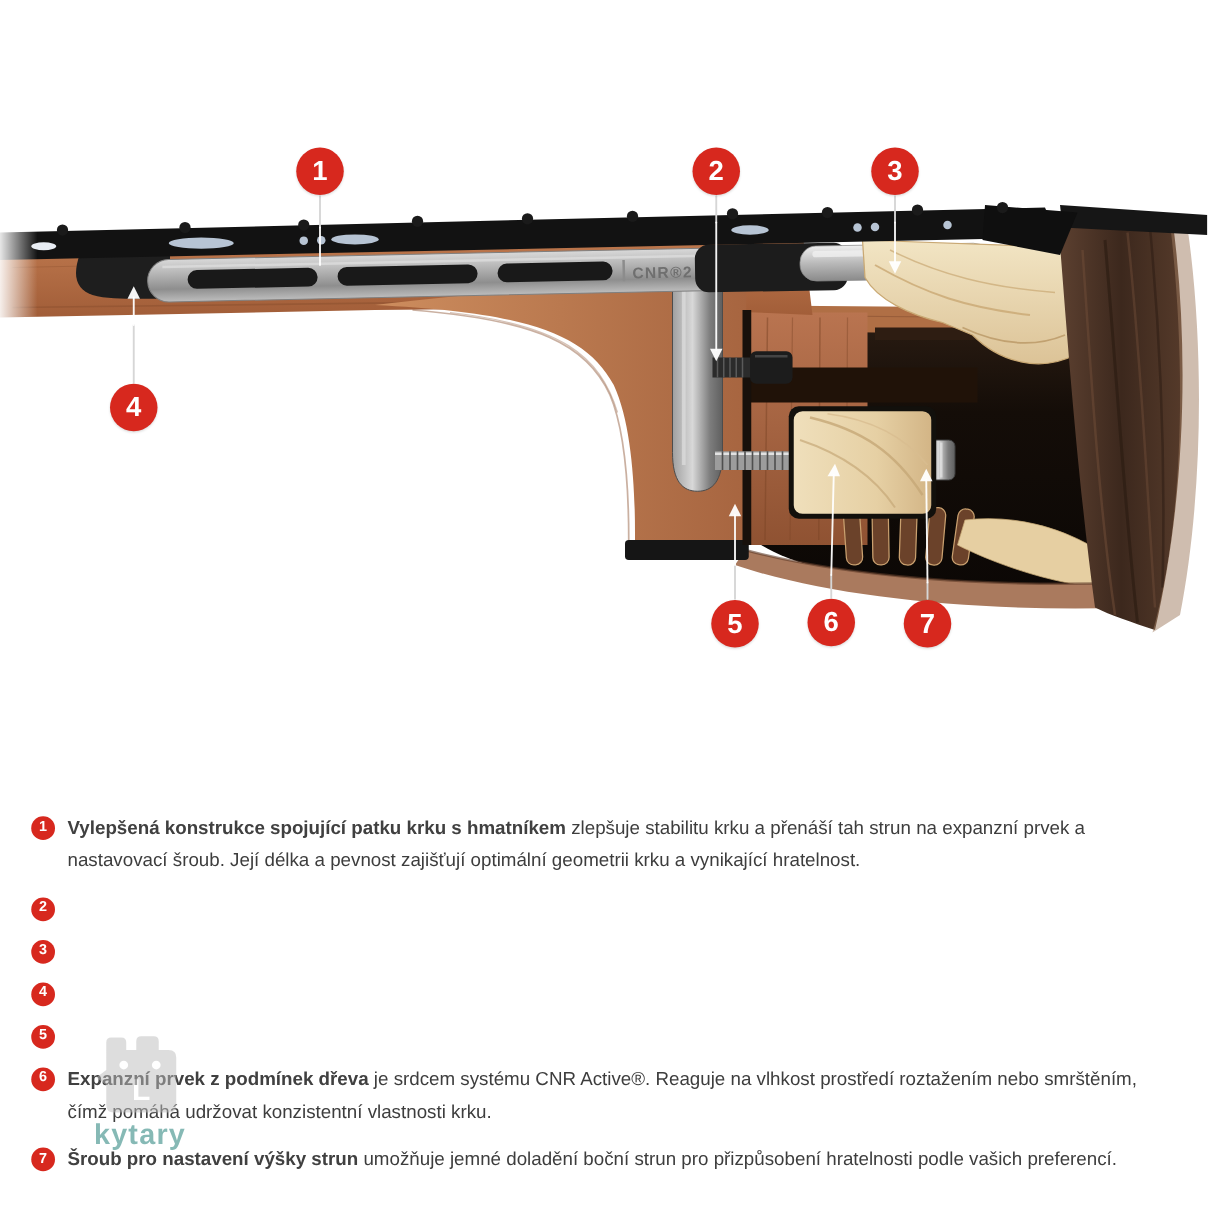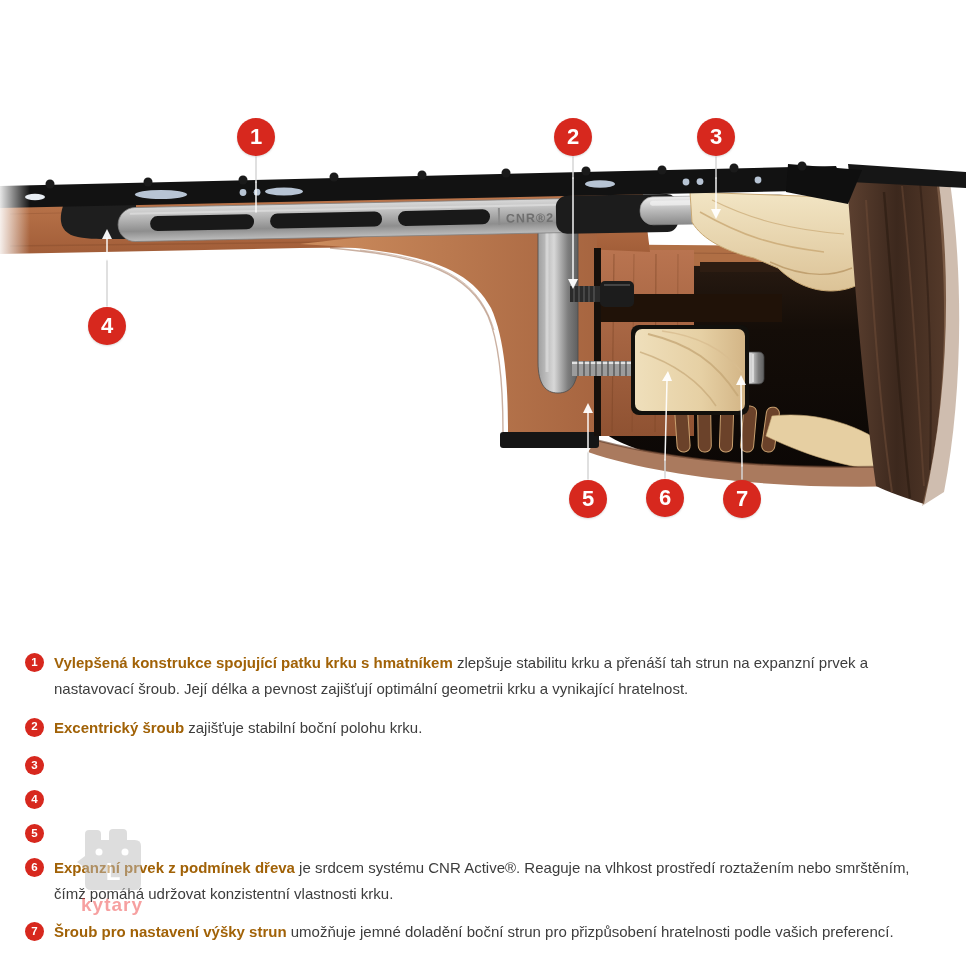--- a/index.html
+++ b/index.html
@@ -30,31 +30,31 @@
   .legend-item{display:flex;align-items:flex-start;margin-bottom:12px;}
   .bullet{
     flex:0 0 auto;width:19px;height:19px;border-radius:50%;
     background:#d7281e;color:#fff;font-size:11.5px;font-weight:bold;
     display:flex;align-items:center;justify-content:center;line-height:1;
     margin-top:3px;
   }
   .legend-text{
     margin:0;padding-left:10px;font-size:15px;line-height:1.75;color:#3d3d3d;
   }
-  .legend-text strong{font-weight:bold;color:#a16207;}
+  .legend-text strong{font-weight:bold;color:#404040;}
 
   
   .watermark{
     position:absolute;left:52px;top:824px;width:120px;z-index:2;
     text-align:center;pointer-events:none;opacity:.5;
   }
   .watermark .glyph{display:block;margin:0 auto;}
   .watermark .brand{
-    display:block;margin-top:-4px;font-size:19px;letter-spacing:1px;
-    color:#ef4444;font-weight:bold;
+    display:block;margin-top:-4px;font-size:23px;letter-spacing:1px;
+    color:#0f766e;font-weight:bold;
   }
 </style>
 </head>
 <body>
 
 <div class="page">
 
   <div class="diagram">
     <svg width="966" height="560" viewBox="0 0 966 560" xmlns="http://www.w3.org/2000/svg">
       <defs>
@@ -315,21 +315,20 @@
     <div class="callout c7">7</div>
   </div>
 
   <div class="legend">
     <div class="legend-item">
       <span class="bullet">1</span>
       <p class="legend-text"><strong>Vylepšená konstrukce spojující patku krku s hmatníkem</strong><span> zlepšuje stabilitu krku a přenáší tah strun na expanzní prvek a nastavovací šroub. Její délka a pevnost zajišťují optimální geometrii krku a vynikající hratelnost.</span></p>
     </div>
     <div class="legend-item">
       <span class="bullet">2</span>
-      <p class="legend-text"><strong>Excentrický šroub</strong><span> zajišťuje stabilní boční polohu krku.</span></p>
     </div>
     <div class="legend-item">
       <span class="bullet">3</span>
     </div>
     <div class="legend-item">
       <span class="bullet">4</span>
     </div>
     <div class="legend-item">
       <span class="bullet">5</span>
     </div>

